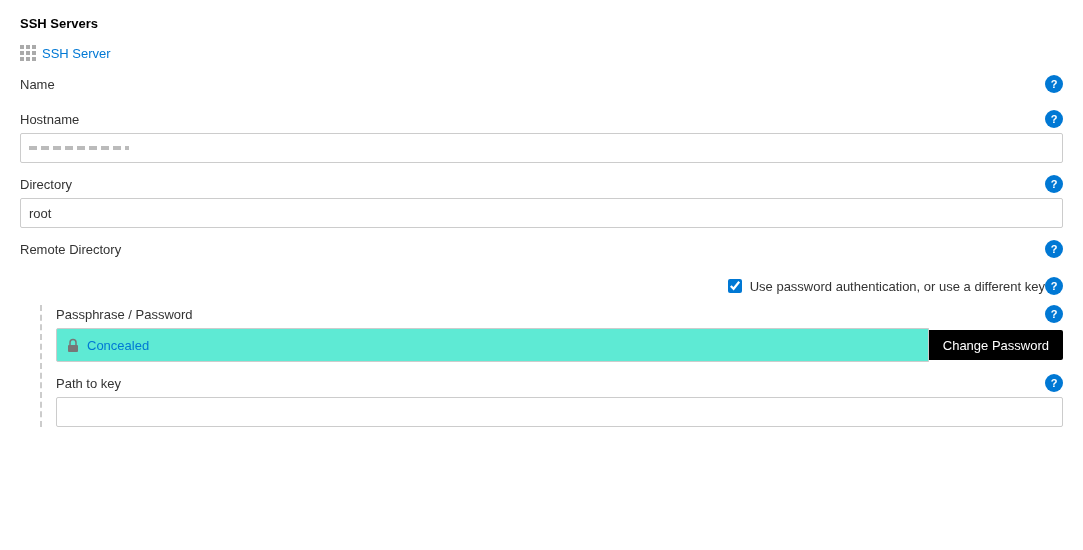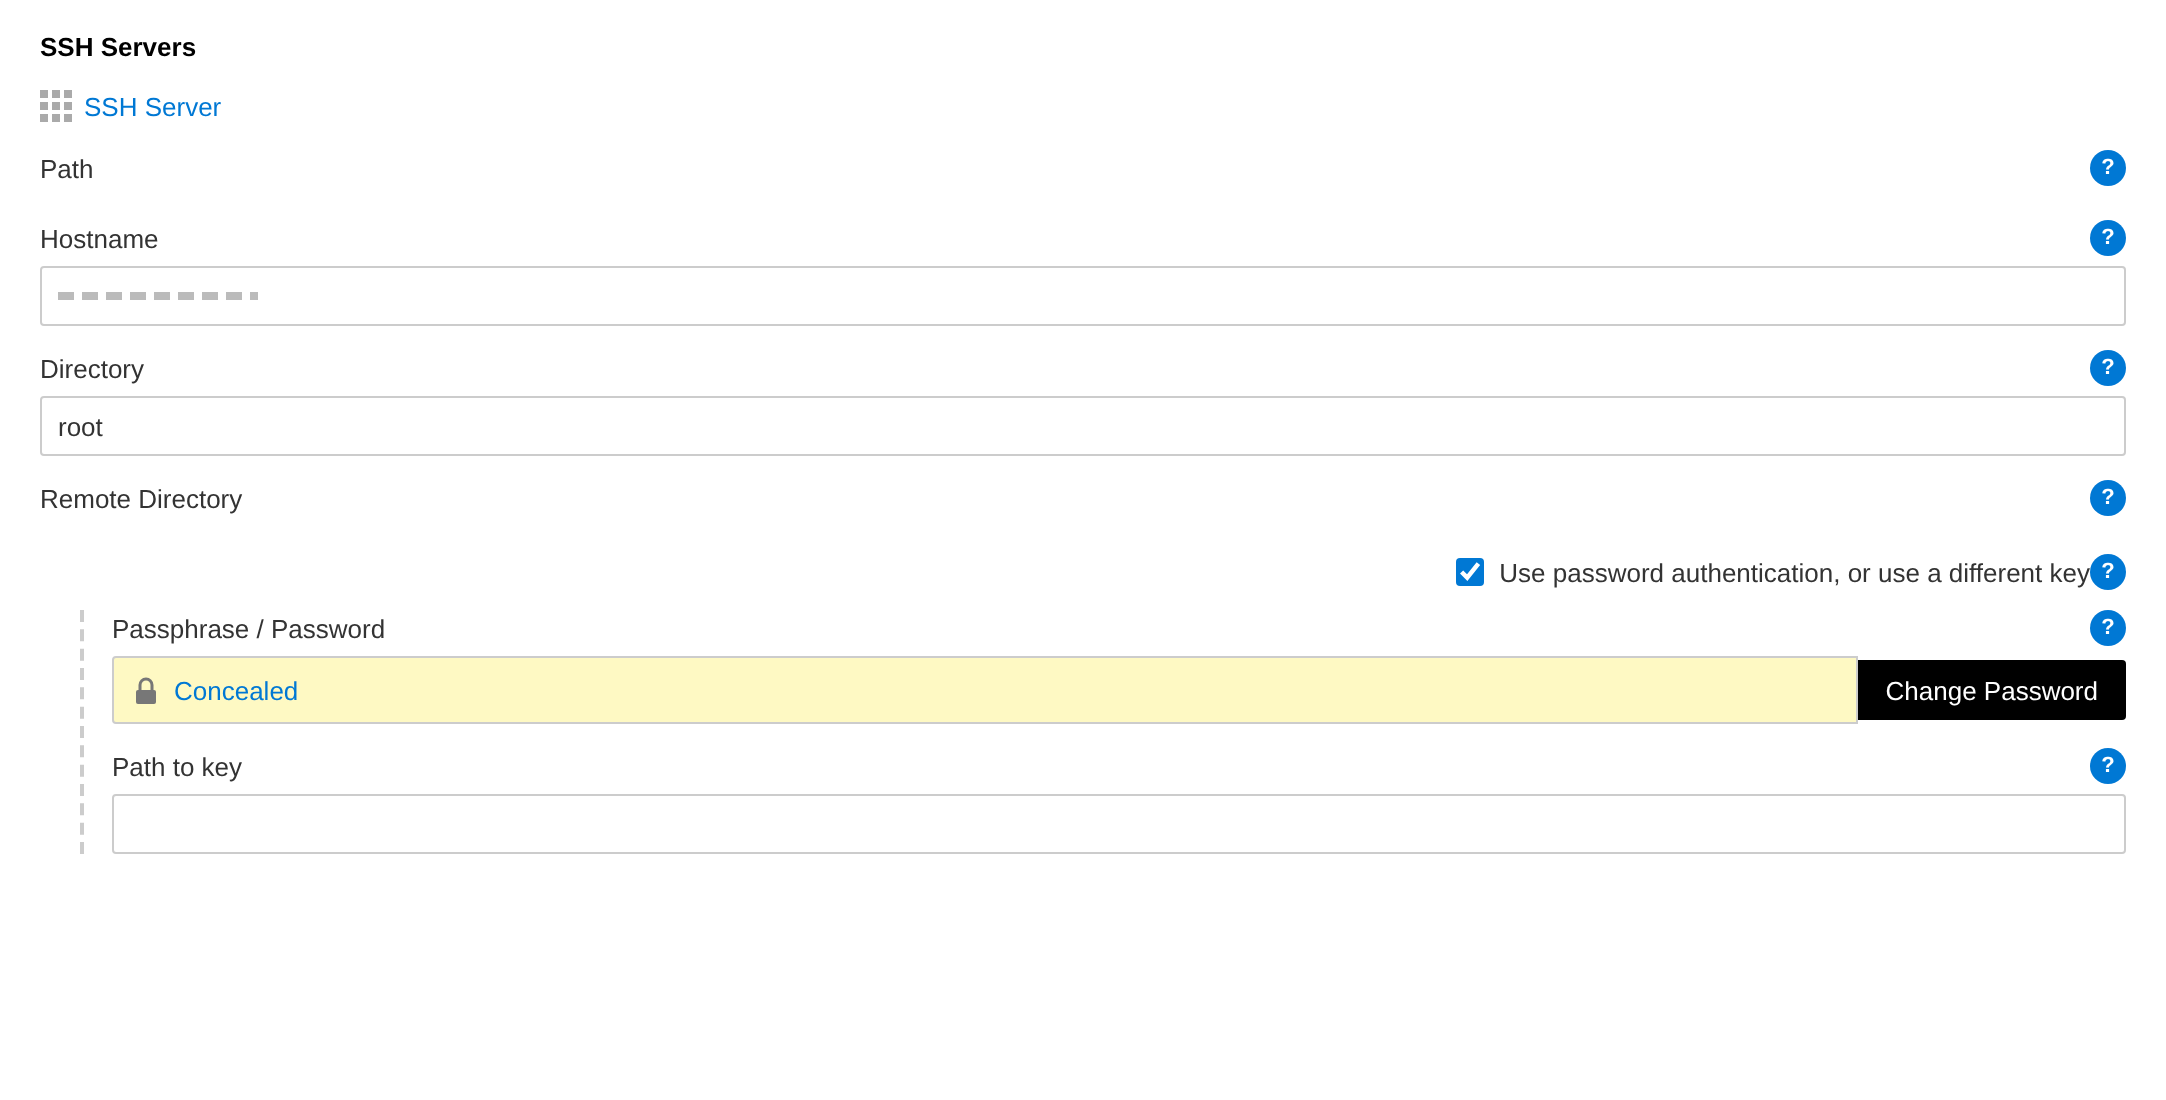--- a/index.html
+++ b/index.html
@@ -131,21 +131,21 @@
       align-items: center;
       gap: 0;
       width: 100%;
     }
     .passphrase-input-wrapper {
       display: flex;
       align-items: center;
       flex: 1;
       border: 1px solid #ccc;
       border-radius: 2px 0 0 2px;
-      background: #fef9c3;
+      background: #5eead4;
       height: 30px;
       padding: 16px 8px;
     }
     .lock-icon {
       width: 16px;
       height: 16px;
       margin-right: 6px;
       flex-shrink: 0;
     }
     .passphrase-placeholder {
@@ -184,21 +184,21 @@
         <span></span>
     </div>
   </div>
   <span class="breadcrumb-link">SSH Server</span>
 </div>
 
 <div class="form-section">
 
   <div class="field-container">
     <div class="field-label-row">
-      <span class="field-label">Path</span>
+      <span class="field-label">Name</span>
       <div class="help-icon">?</div>
     </div>
   </div>
 
   <div style="height:12px"></div>
 
   <div class="field-container">
     <div class="field-label-row">
       <span class="field-label">Hostname</span>
       <div class="help-icon">?</div>

